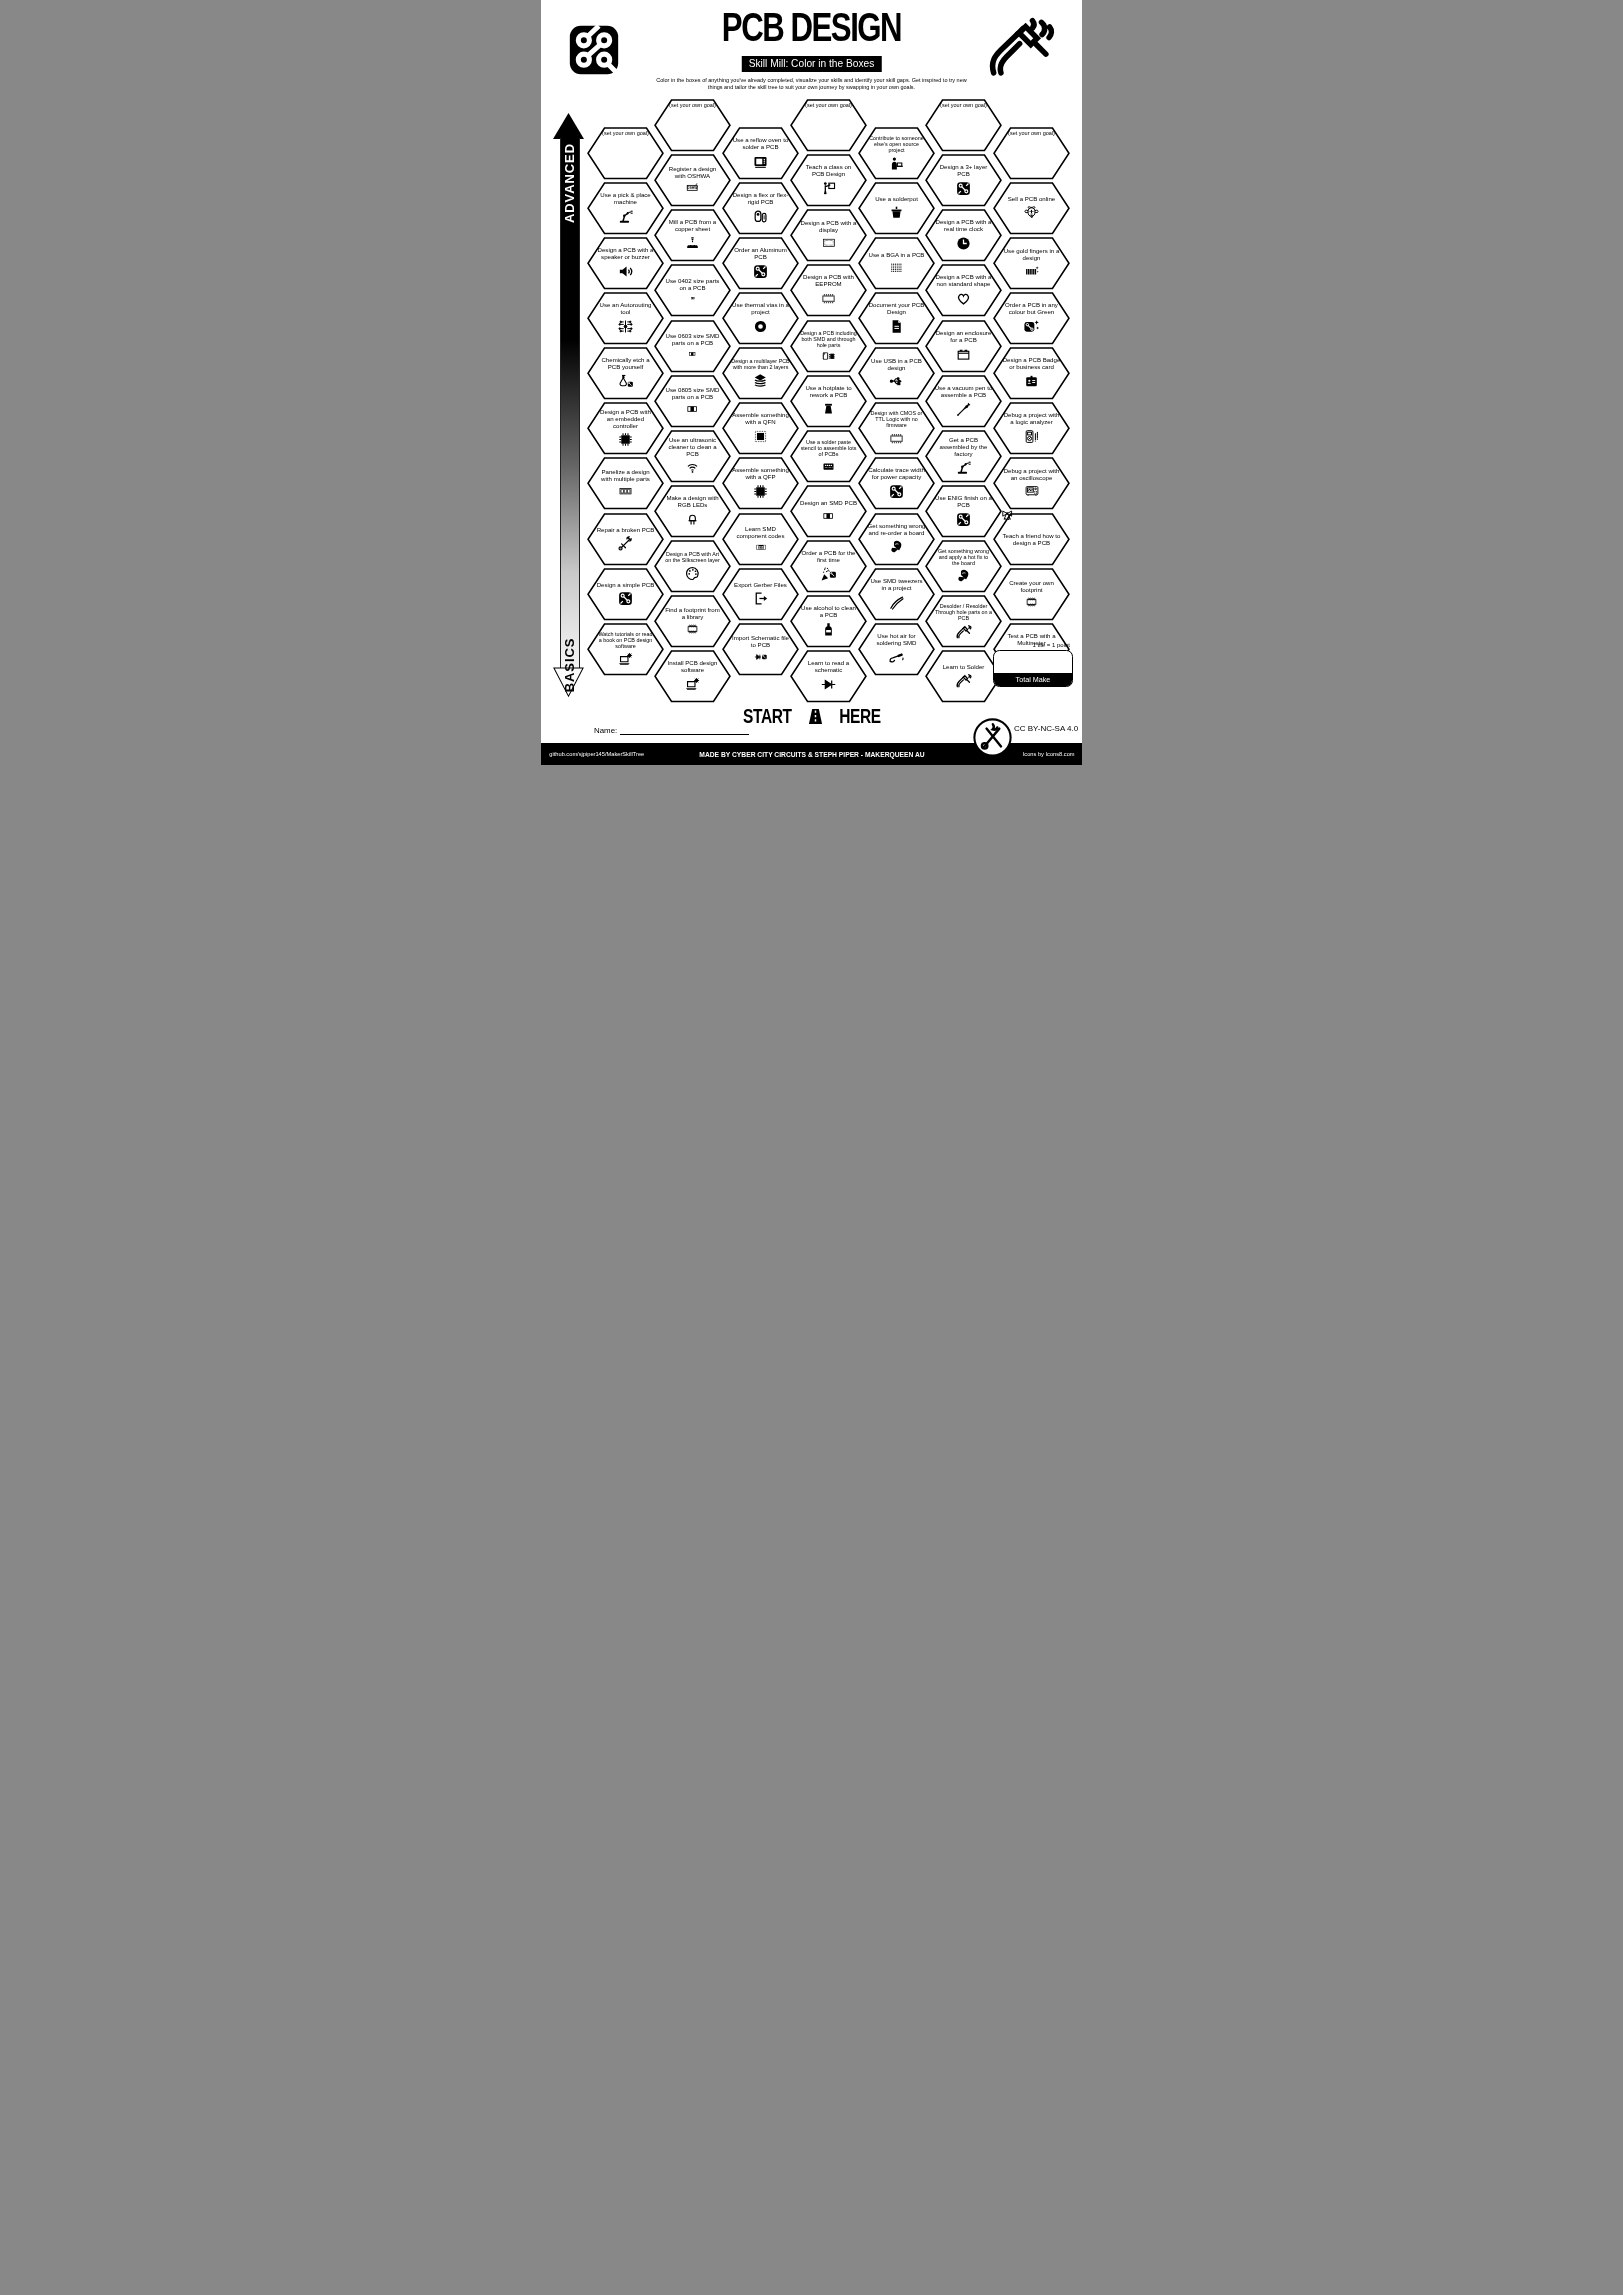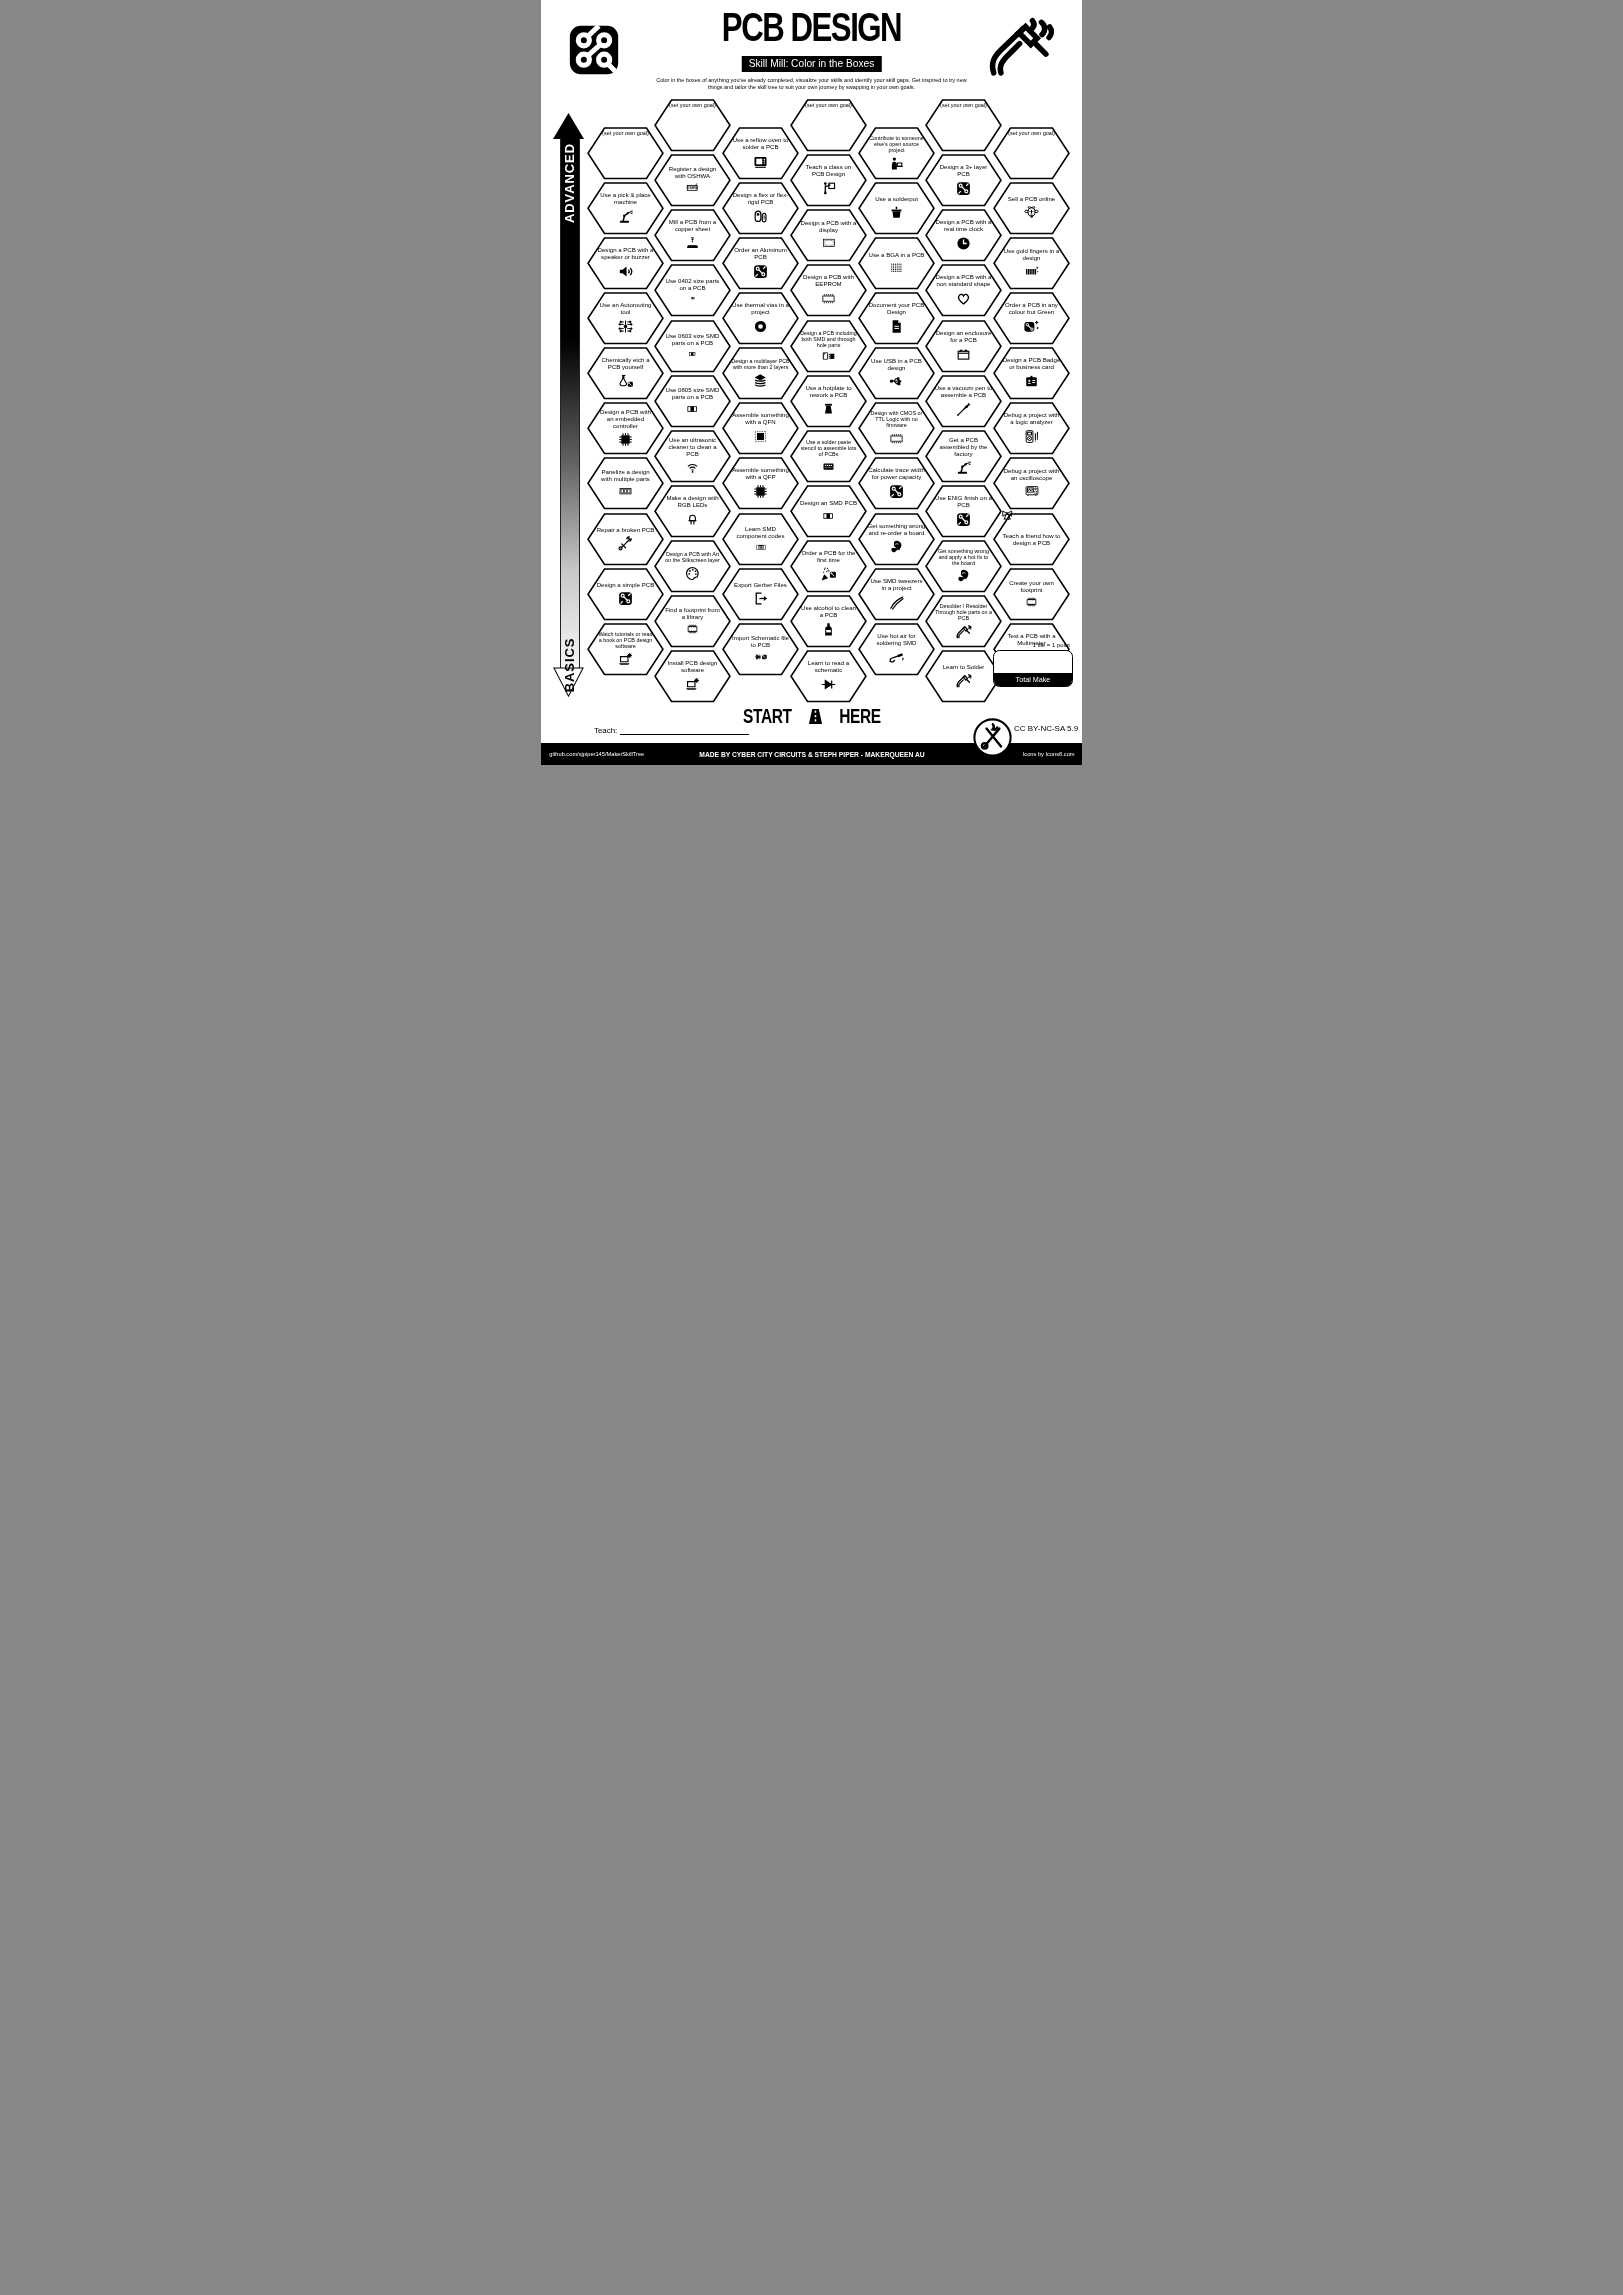--- a/index.html
+++ b/index.html
@@ -1372,40 +1372,40 @@
   <div id="start-here">
     <span class="start-word">START</span>
     <span id="road-icon"><svg viewBox="0 0 24 24" width="100%" height="100%">
           <path d="M8.2 3.5h7.6l3.7 17.2H4.5z" fill="#000"></path>
           <path d="M12 5.2v14" stroke="#fff" stroke-width="1.7" stroke-dasharray="2.6 2.4"></path>
         </svg></span>
     <span class="start-word">HERE</span>
   </div>
 
   <div id="name-row">
-    <span id="name-label">Teach:</span>
+    <span id="name-label">Name:</span>
     <span id="name-line"></span>
   </div>
 
   <div id="tile-note">1 tile = 1 point</div>
   <div id="score-box">
     <div id="score-field"></div>
     <div id="score-bar">Total Make</div>
   </div>
 
   <span id="cc-badge"><svg viewBox="0 0 24 24" width="100%" height="100%">
         <circle cx="12" cy="12" r="10.6" fill="#fff" stroke="#000" stroke-width="1.2"></circle>
         <g fill="none" stroke="#000" stroke-width="1.4" stroke-linecap="round">
           <path d="M7 17.5L16 6.8"></path>
           <path d="M8.5 6.8L17 17.2"></path>
           <circle cx="7.4" cy="16.9" r="1.6"></circle>
           <path d="M12.2 4.2c.8 1 .8 2.1-.2 3.1 1.4.4 2.4 0 2.8-1.2"></path>
         </g>
       </svg></span>
-  <div id="cc-text">CC BY-NC-SA 5.9</div>
+  <div id="cc-text">CC BY-NC-SA 4.0</div>
 
   <div id="footer-bar">
     <div id="footer-left">github.com/sjpiper145/MakerSkillTree</div>
     <div id="footer-center">
         <span>MADE BY CYBER CITY CIRCUITS &amp; STEPH PIPER  -  MAKERQUEEN AU</span>
       </div>
     <div id="footer-right">Icons by Icons8.com</div>
   </div>
 </div>
 

